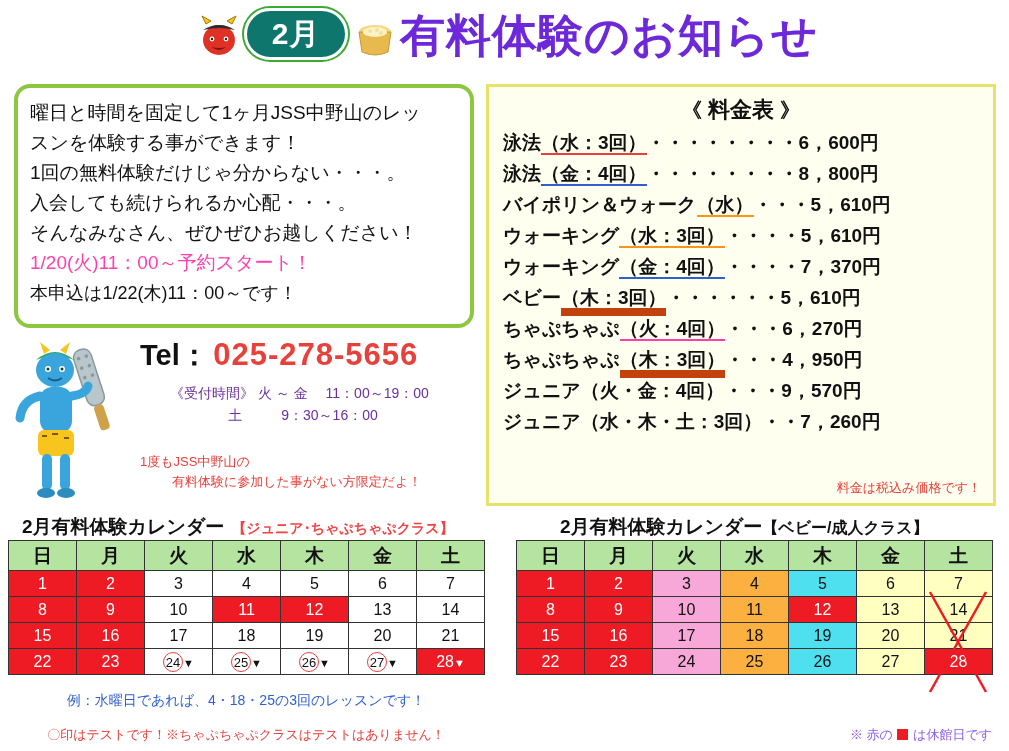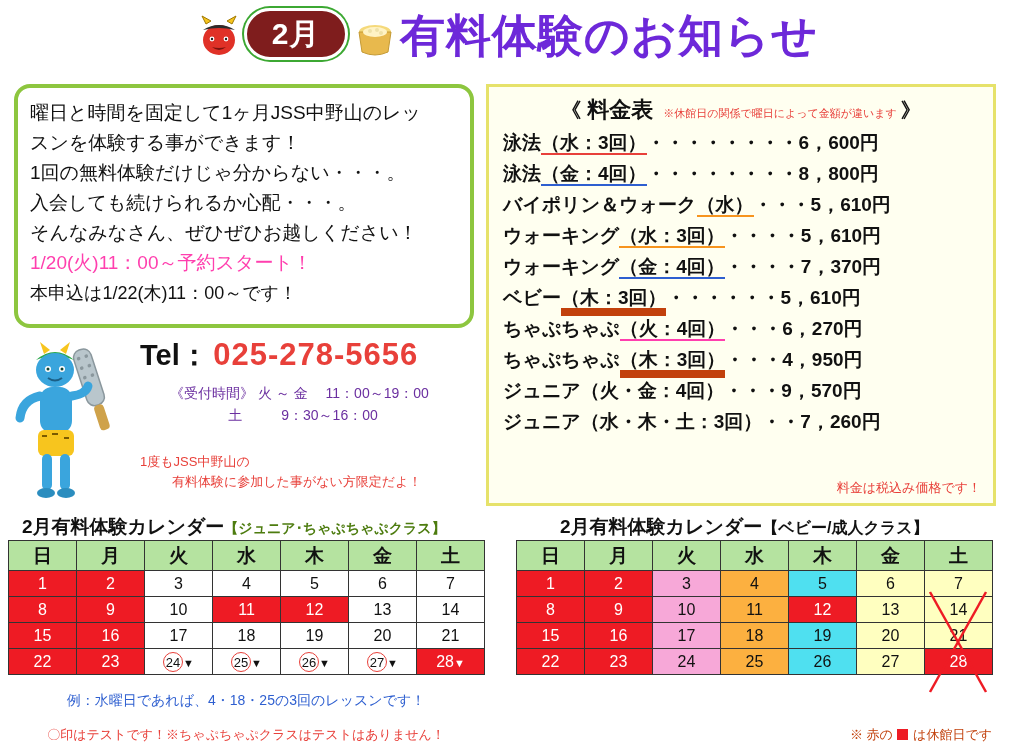--- a/index.html
+++ b/index.html
@@ -13,21 +13,21 @@
     overflow: hidden;
   }
 
   
   .header {
     position: absolute; left: 0; top: 0; width: 1009px; height: 72px;
   }
   .hdr-badge {
     position: absolute; left: 244px; top: 8px;
     width: 104px; height: 52px;
-    background: #7f1d1d;
+    background: #0f766e;
     border: 3px solid #ffffff;
     border-radius: 26px;
     box-shadow: 0 0 0 2px #3ca832;
     display: flex; align-items: center; justify-content: center;
   }
   .hdr-badge span {
     color: #ffffff; font-size: 30px; font-weight: bold; letter-spacing: 1px;
   }
   .hdr-title {
     position: absolute; left: 400px; top: 6px;
@@ -107,21 +107,21 @@
   .oni-char { position: absolute; left: 14px; top: 330px; width: 120px; height: 180px; }
 
   
   .cal-title {
     position: absolute; font-size: 0; white-space: nowrap;
   }
   .cal-title-left { left: 22px; top: 514px; }
   .cal-title-right { left: 560px; top: 514px; }
   .cal-title .big { font-size: 19px; font-weight: bold; color: #111; }
   .cal-title .brk { font-size: 16px; font-weight: bold; color: #111; }
-  .cal-title .small { font-size: 14px; font-weight: bold; color: #4d7c0f; }
+  .cal-title .small { font-size: 14px; font-weight: bold; color: #ef4444; margin-left: 8px; }
 
   table.cal {
     position: absolute;
     border-collapse: collapse;
     table-layout: fixed;
   }
   table.cal th, table.cal td {
     border: 1px solid #333;
     text-align: center;
     font-size: 16px;
@@ -153,21 +153,21 @@
   .cal-note-left {
     position: absolute; left: 8px; top: 692px; width: 476px;
     text-align: center; font-size: 14px; color: #2e5fd0; white-space: nowrap;
   }
   .cal-note-left2 {
     position: absolute; left: 8px; top: 726px; width: 476px;
     text-align: center; font-size: 13px; color: #e8403a; white-space: nowrap;
   }
   .cal-note-right {
     position: absolute; left: 516px; top: 726px; width: 476px;
-    text-align: right; font-size: 13px; color: #c2410c; white-space: nowrap;
+    text-align: right; font-size: 13px; color: #8b5cf6; white-space: nowrap;
   }
   .swatch-red {
     display: inline-block; width: 11px; height: 11px; background: #ee1b24;
     vertical-align: -1px; margin: 0 1px;
   }
 </style>
 </head>
 <body>
 
 <div class="header">
@@ -207,21 +207,20 @@
   <div class="intro-line">入会しても続けられるか心配・・・。</div>
   <div class="intro-line">そんなみなさん、ぜひぜひお越しください！</div>
   <div class="intro-line pink">1/20(火)11：00～予約スタート！</div>
   <div class="intro-line small">本申込は1/22(木)11：00～です！</div>
 </div>
 
 <div class="price-box">
   <div class="price-title">
     <span class="brk">《</span>
     <span class="t">料金表</span>
-    <span class="note">※休館日の関係で曜日によって金額が違います</span>
     <span class="brk">》</span>
   </div>
 
   <div class="price-row">
     <span>泳法</span><span class="u-red">（水：3回）</span><span>・・・・・・・・</span><span>6，600円</span>
   </div>
   <div class="price-row">
     <span>泳法</span><span class="u-blue">（金：4回）</span><span>・・・・・・・・</span><span>8，800円</span>
   </div>
   <div class="price-row">

